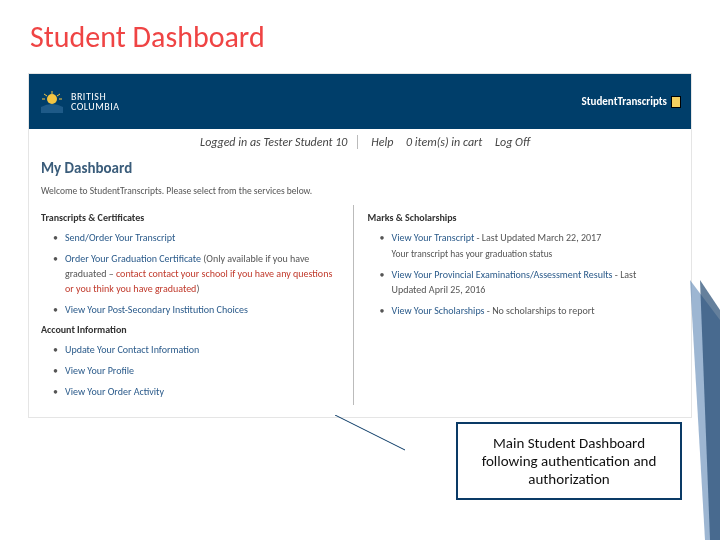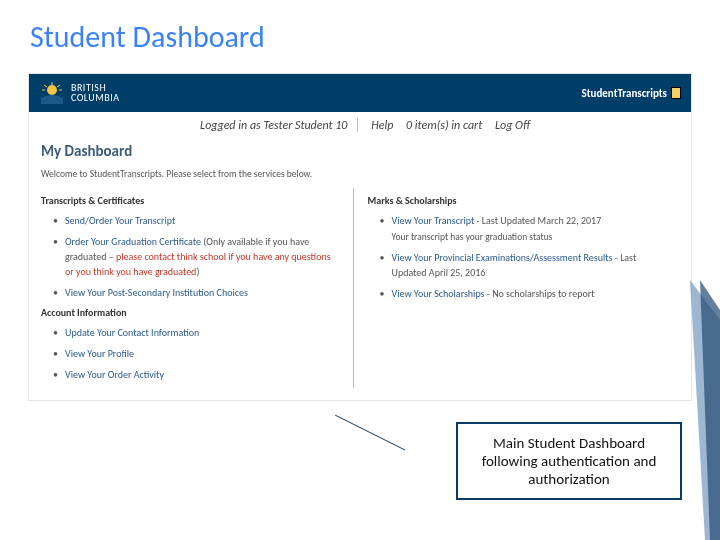--- a/index.html
+++ b/index.html
@@ -7,33 +7,33 @@
     width: 720px;
     height: 540px;
     font-family: Calibri, Arial, sans-serif;
     background: #ffffff;
     position: relative;
     overflow: hidden;
   }
   .slide-title {
     font-size: 30px;
     font-weight: 300;
-    color: #3b82f6;
+    color: #ef4444;
     padding: 18px 30px 8px;
     font-family: Calibri, Arial, sans-serif;
   }
   .screenshot-frame {
     margin: 10px 28px 0;
     background: #fff;
     border: 1px solid #e5e5e5;
     font-size: 10px;
   }
   .app-header {
     background: #003e6a;
-    height: 38px;
+    height: 55px;
     display: flex;
     align-items: center;
     justify-content: space-between;
     padding: 0 10px;
     color: #fff;
   }
   .bc-logo {
     display: flex;
     align-items: center;
     gap: 6px;
@@ -199,21 +199,21 @@
   <div class="dash-welcome">Welcome to StudentTranscripts. Please select from the services below.</div>
 
   <div class="columns">
     <div class="col col-left">
       <div class="section-h">Transcripts &amp; Certificates</div>
       <ul class="links">
         <li>
           <span class="link">Send/Order Your Transcript</span>
         </li>
         <li>
-          <span class="link">Order Your Graduation Certificate</span><span class="paren"> (Only available if you have graduated –</span><span class="warn"> please contact think school if you have any questions or you think you have graduated</span><span class="paren">)</span>
+          <span class="link">Order Your Graduation Certificate</span><span class="paren"> (Only available if you have graduated –</span><span class="warn"> contact contact your school if you have any questions or you think you have graduated</span><span class="paren">)</span>
         </li>
         <li>
           <span class="link">View Your Post-Secondary Institution Choices</span>
         </li>
       </ul>
       <div class="section-h">Account Information</div>
       <ul class="links">
         <li>
           <span class="link">Update Your Contact Information</span>
         </li>

